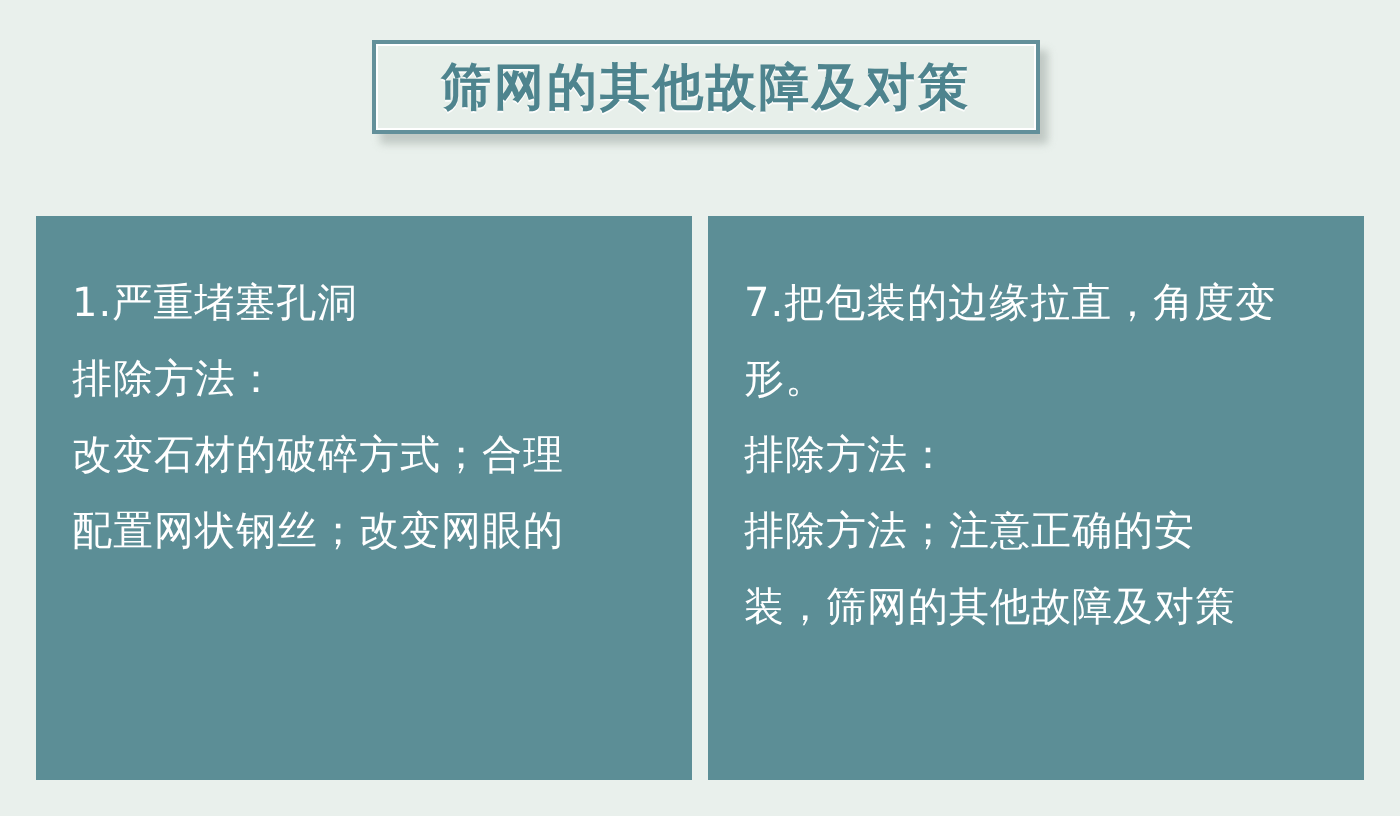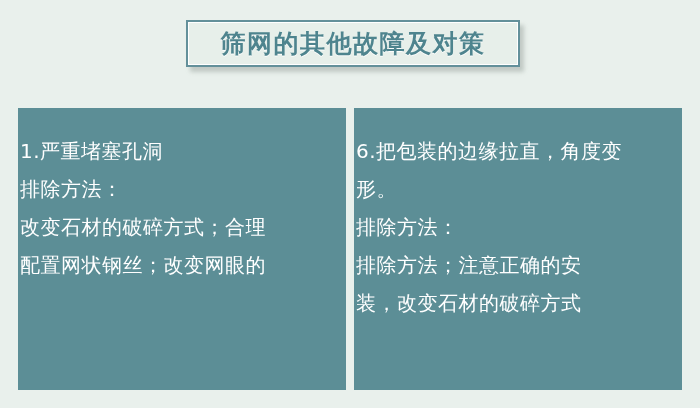--- a/index.html
+++ b/index.html
@@ -86,21 +86,21 @@
     position: relative;
     width: 328px;
     height: 282px;
     background: #5c8e96;
     overflow: hidden;
     box-sizing: border-box;
   }
   .panel-body {
     position: relative;
     z-index: 2;
-    padding: 24px 14px 0 2px;
+    padding: 24px 14px 0 18px;
   }
   .panel-line {
     color: #ffffff;
     font-size: 20px;
     line-height: 38px;
     letter-spacing: 0.5px;
     white-space: nowrap;
   }
 
   
@@ -165,23 +165,23 @@
       <div class="panel-body">
         <div class="panel-line">1.严重堵塞孔洞</div>
         <div class="panel-line">排除方法：</div>
         <div class="panel-line">改变石材的破碎方式；合理</div>
         <div class="panel-line">配置网状钢丝；改变网眼的</div>
       </div>
     </div>
 
     <div class="panel">
       <div class="panel-body">
-        <div class="panel-line">6.把包装的边缘拉直，角度变</div>
+        <div class="panel-line">7.把包装的边缘拉直，角度变</div>
         <div class="panel-line">形。</div>
         <div class="panel-line">排除方法：</div>
         <div class="panel-line">排除方法；注意正确的安</div>
-        <div class="panel-line">装，改变石材的破碎方式</div>
+        <div class="panel-line">装，筛网的其他故障及对策</div>
       </div>
 
     </div>
 
   </div>
 </div>
 
 </body></html>

